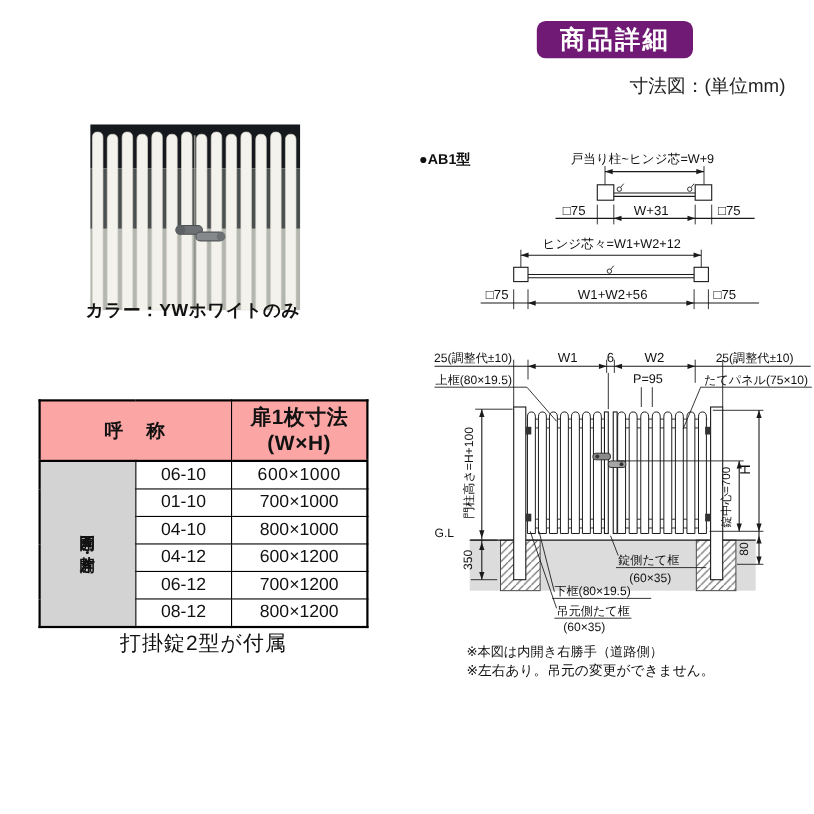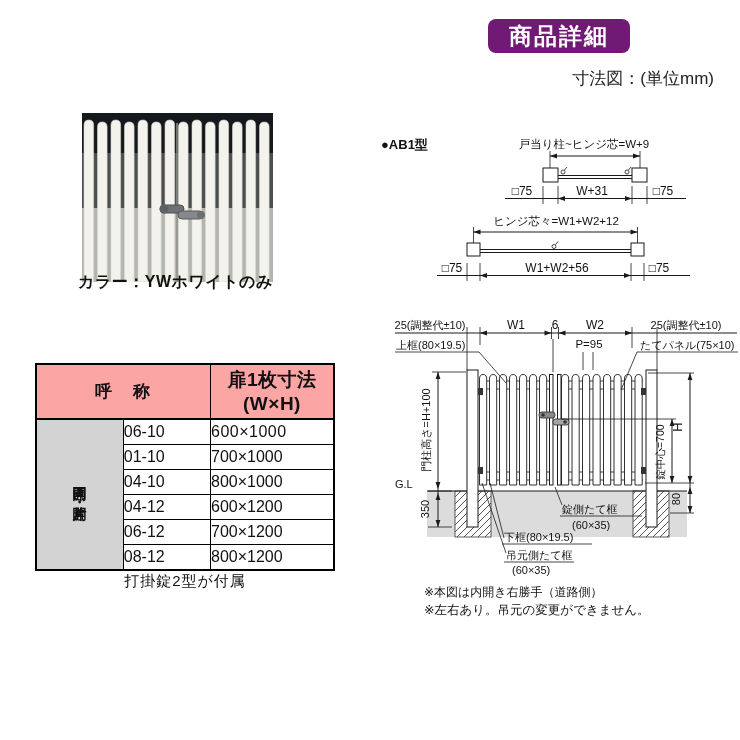--- a/index.html
+++ b/index.html
@@ -14,29 +14,29 @@
   
   .photo{left:82px;top:113px;width:191px;height:169px;}
   .caption{left:78px;top:272px;font-size:16px;font-weight:bold;letter-spacing:.5px;}
   
   table.spec{position:absolute;left:35px;top:363px;width:300px;border-collapse:collapse;
              table-layout:fixed;font-size:16px;}
   table.spec,table.spec td,table.spec th{border:1px solid #000;}
   table.spec{border:2px solid #000;}
   table.spec th{background:#fca5a5;font-weight:bold;}
   table.spec thead th{border-bottom:2px solid #000;height:51px;}
-  table.spec td{height:24px;padding:0;}
+  table.spec td{text-align:center;height:24px;padding:0;}
   .th-name{font-size:17px;letter-spacing:2px;}
   .th-size{font-size:19px;line-height:1.25;}
   .group-cell{background:#d3d3d3;width:33px;font-weight:bold;}
   .vtext{writing-mode:vertical-rl;text-orientation:upright;margin:0 auto;font-size:14px;
          letter-spacing:1px;line-height:1;}
   .name-col{width:147px;}
   .size-col{width:120px;letter-spacing:.5px;}
-  .footnote{left:35px;top:572px;width:300px;text-align:center;font-size:15px;letter-spacing:1px;}
+  .footnote{left:35px;top:572px;width:300px;text-align:center;font-size:19px;letter-spacing:1px;}
   
   svg text{font-family:"Liberation Sans","DejaVu Sans",sans-serif;fill:#111;}
   .ln{stroke:#1a1a1a;stroke-width:1;fill:none;}
   .thin{stroke:#1a1a1a;stroke-width:.8;fill:none;}
   .wh{fill:#fff;stroke:#1a1a1a;stroke-width:1;}
 </style>
 </head>
 <body>
 
 <div class="abs badge">商品詳細</div>

